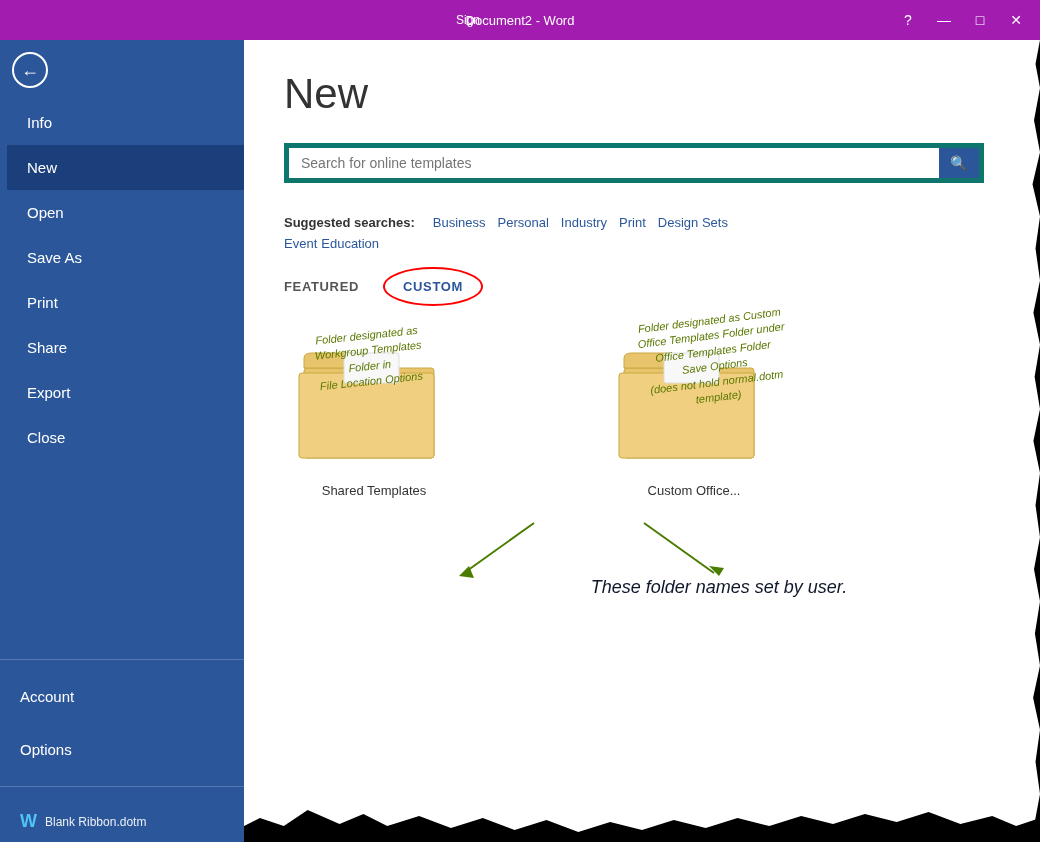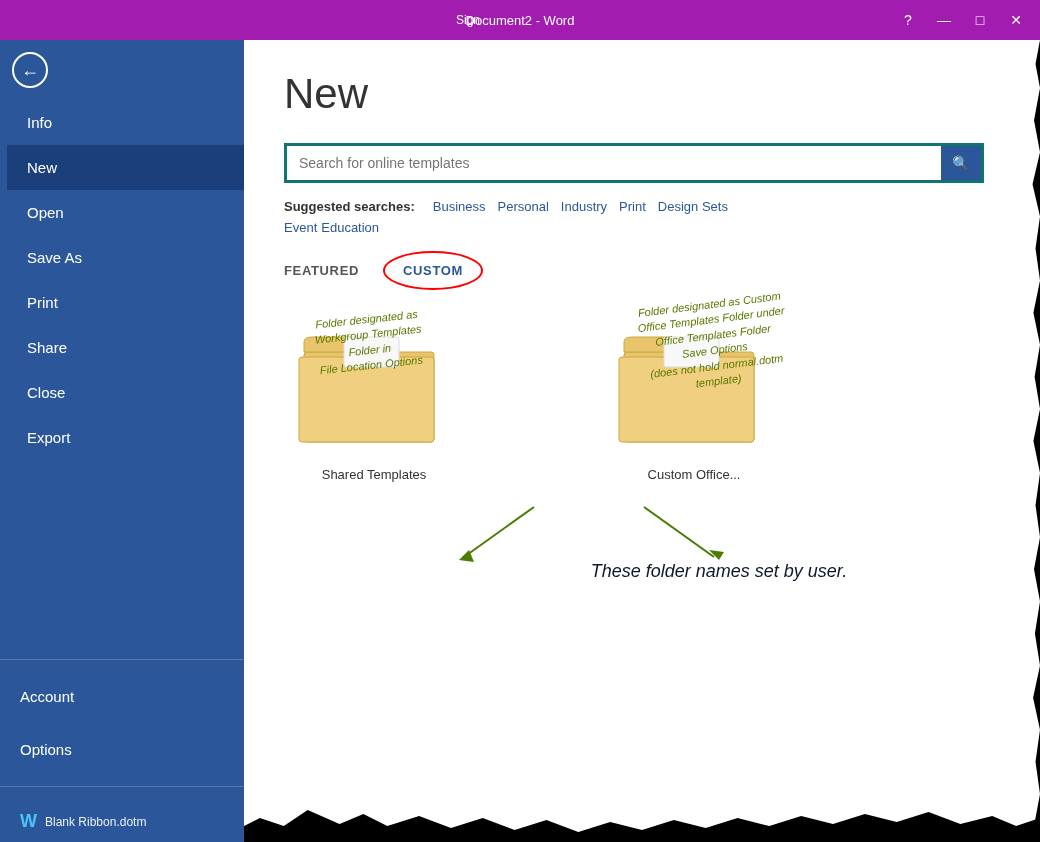--- a/index.html
+++ b/index.html
@@ -176,24 +176,24 @@
       font-size: 42px;
       font-weight: 300;
       color: #333;
       margin-bottom: 25px;
     }
 
     .search-bar {
       width: 100%;
       max-width: 700px;
       height: 40px;
-      border: 3px solid #0f766e;
-      display: flex;
-      align-items: center;
-      margin-bottom: 16px;
+      border: 5px solid #0f766e;
+      display: flex;
+      align-items: center;
+      margin-bottom: 32px;
     }
     .search-input {
       flex: 1;
       border: none;
       outline: none;
       padding: 0 12px;
       font-size: 14px;
       color: #999;
       height: 100%;
     }
@@ -359,24 +359,24 @@
       <div class="sidebar-item">
         <span>Save As</span>
       </div>
       <div class="sidebar-item">
         <span>Print</span>
       </div>
       <div class="sidebar-item">
         <span>Share</span>
       </div>
       <div class="sidebar-item">
+        <span>Export</span>
+      </div>
+      <div class="sidebar-item">
         <span>Close</span>
-      </div>
-      <div class="sidebar-item">
-        <span>Export</span>
       </div>
     </div>
 
     <div class="sidebar-bottom">
       <div class="sidebar-divider"></div>
       <div class="sidebar-item">
         <span>Account</span>
       </div>
       <div class="sidebar-item">
         <span>Options</span>

